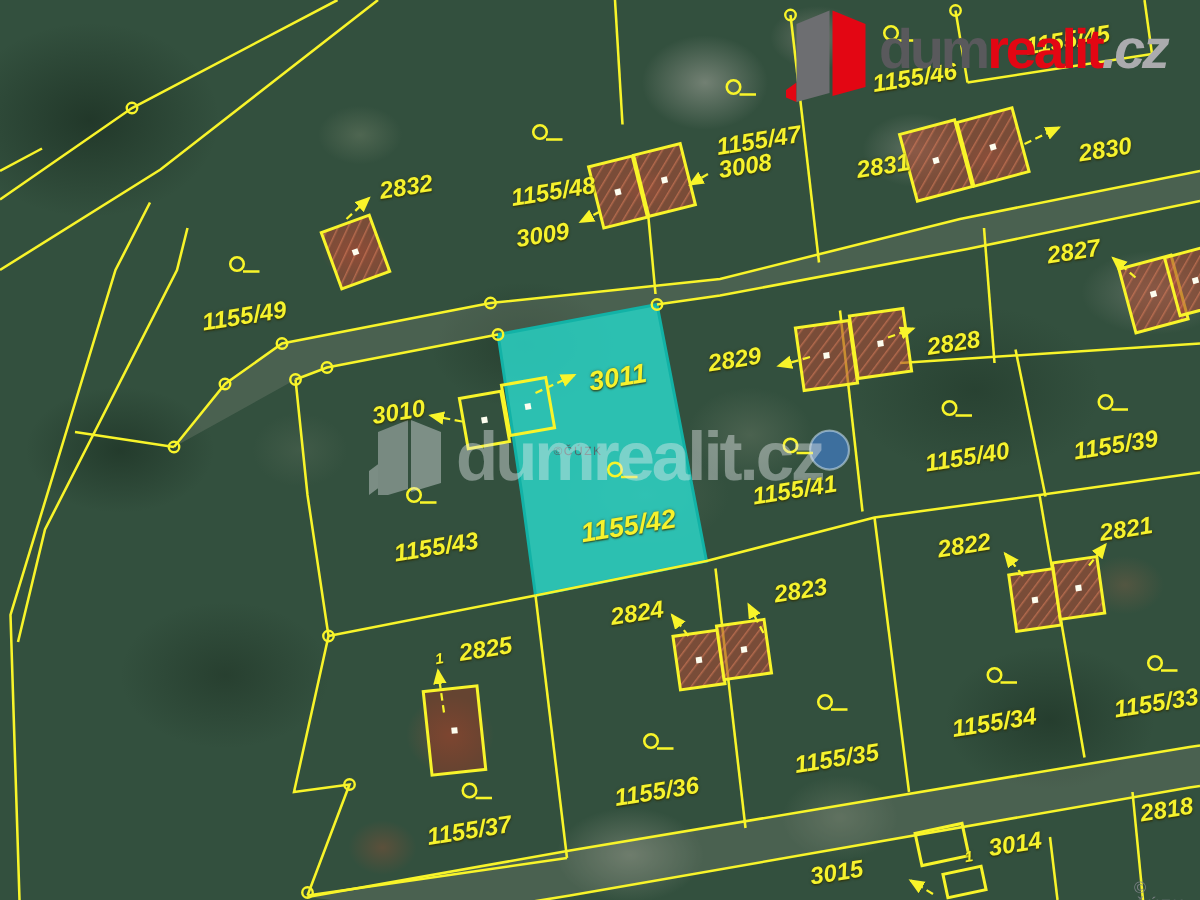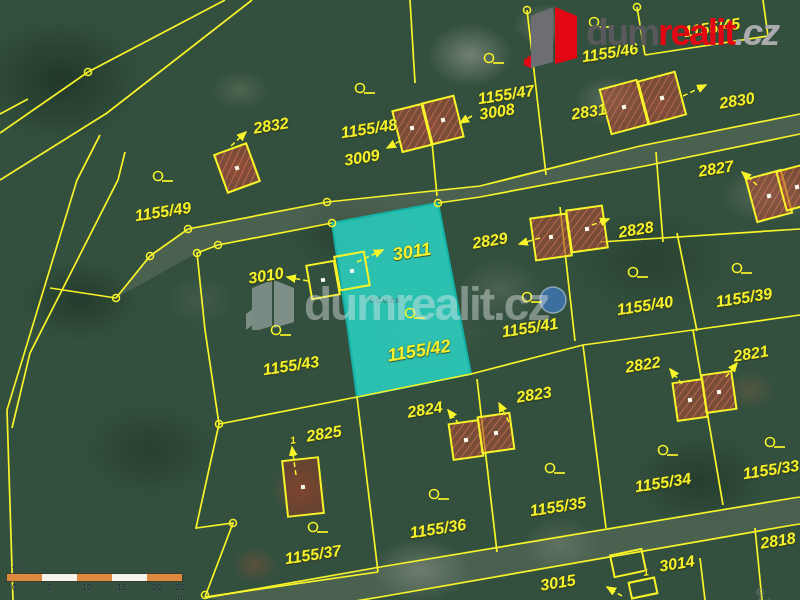--- a/index.html
+++ b/index.html
@@ -336,32 +336,14 @@
       <span class="parcel-label" style="left: 558px; top: 507px; font-size: 16px;">1155/35</span>
       <span class="parcel-label" style="left: 438px; top: 529px; font-size: 16px;">1155/36</span>
       <span class="parcel-label" style="left: 313px; top: 555px; font-size: 16px;">1155/37</span>
       <span class="parcel-label" style="left: 778px; top: 541px; font-size: 16px;">2818</span>
       <span class="parcel-label" style="left: 677px; top: 564px; font-size: 16px;">3014</span>
       <span class="parcel-label" style="left: 558px; top: 583px; font-size: 16px;">3015</span>
       <span class="parcel-label" style="left: 293px; top: 440px; font-size: 10px;">1</span>
       <span class="parcel-label" style="left: 646px; top: 572px; font-size: 10px;">1</span>
     </div>
 
-  <div class="scalebar">
-    <div class="sb-note">421</div>
-    <div class="sb-bar" id="sb-bar">
-        <div class="sb-seg" style="background: rgb(221, 138, 62);"></div>
-        <div class="sb-seg" style="background: rgb(245, 243, 234);"></div>
-        <div class="sb-seg" style="background: rgb(221, 138, 62);"></div>
-        <div class="sb-seg" style="background: rgb(245, 243, 234);"></div>
-        <div class="sb-seg" style="background: rgb(221, 138, 62);"></div>
-      </div>
-    <div class="sb-ticks" id="sb-ticks">
-        <span style="left: 5px;">0</span>
-        <span style="left: 40px;">5</span>
-        <span style="left: 75px;">10</span>
-        <span style="left: 110px;">15</span>
-        <span style="left: 145px;">20</span>
-        <span style="left: 168px;">25 m</span>
-      </div>
-  </div>
 
 </div>
 
 </body></html>

